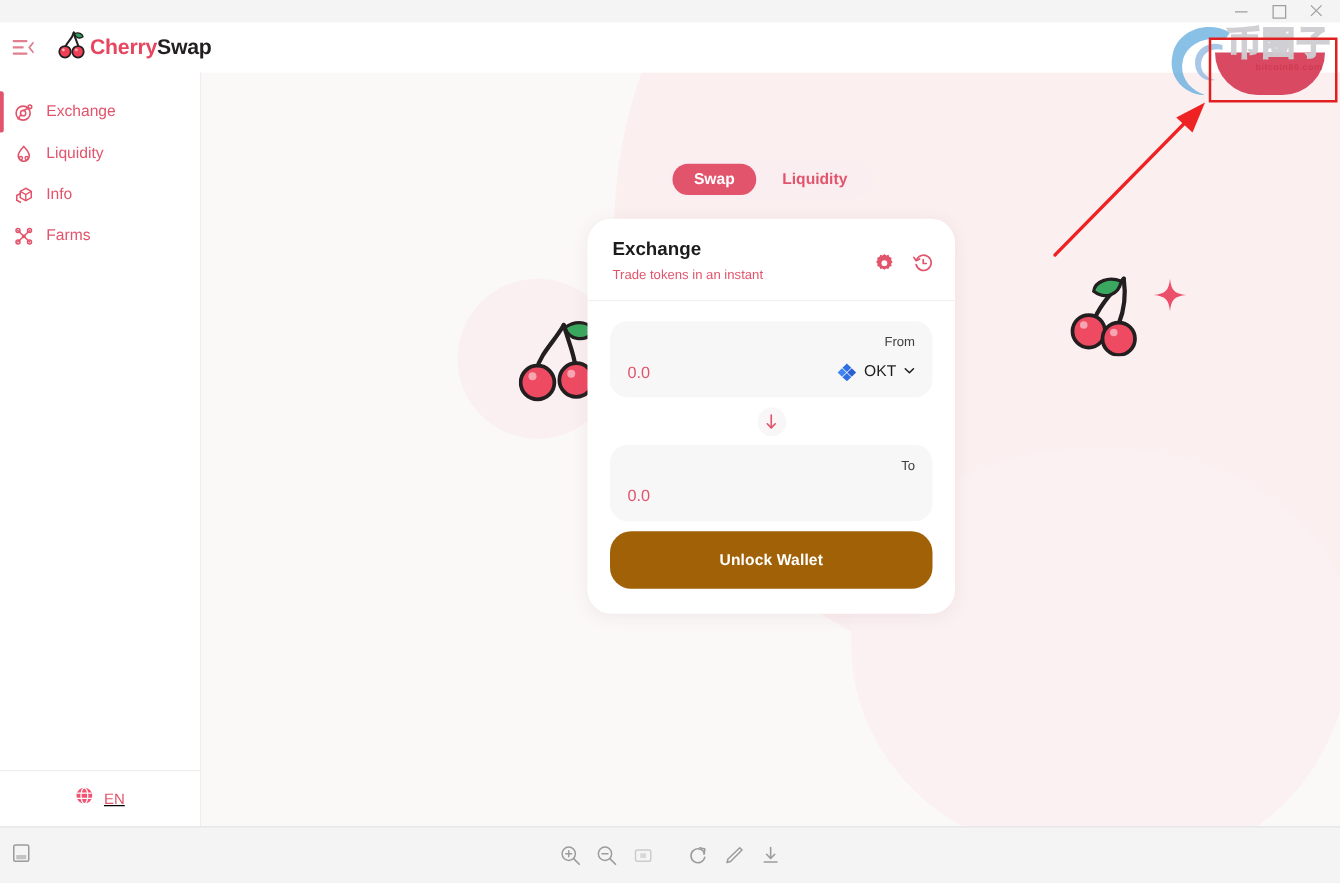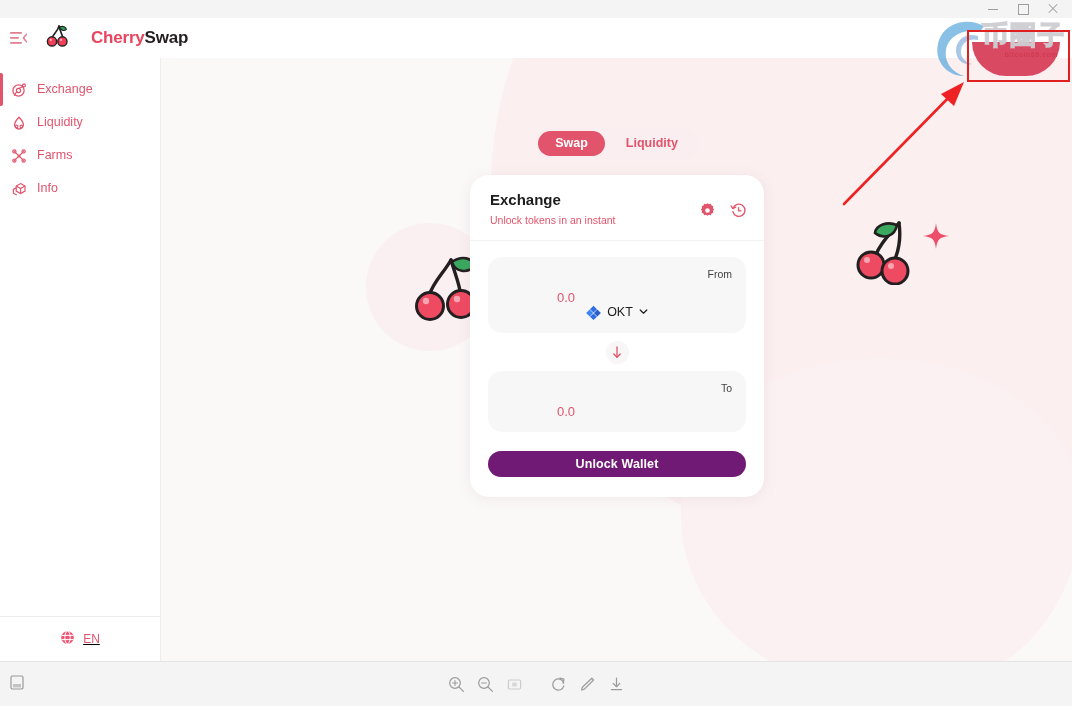--- a/index.html
+++ b/index.html
@@ -62,21 +62,21 @@
     z-index: 6;
   }
   #menu-toggle {
     width: 36px; height: 40px;
     display: flex; align-items: center; justify-content: center;
     cursor: pointer;
   }
   #menu-toggle svg { display:block; }
 
   #brand {
-    display: flex; align-items: center; gap: 21px;
+    display: flex; align-items: center; gap: 2px;
     margin-left: 10px;
     cursor: pointer;
   }
   #brand-text {
     font-size: 17px; font-weight: bold;
     letter-spacing: -.2px;
   }
   #brand-text .c1 { color: #e8455f; }
   #brand-text .c2 { color: #231f20; }
 
@@ -208,21 +208,21 @@
   #card-body { padding: 16px 18px 20px 18px; }
 
   .field {
     background: #f8f7f7;
     border-radius: 14px;
     padding: 11px 14px 13px 14px;
   }
   .field-label { font-size: 10.5px; color: #413f3f; text-align: right; }
   .field-row {
     margin-top: 10px;
-    display: flex; align-items: center; justify-content: space-between; flex-direction: column;
+    display: flex; align-items: center; justify-content: space-between;
   }
   .field-amount {
     font-size: 13px; color: #e2546c;
     background: none; border: none; outline: none;
     width: 120px; padding: 0;
     font-family: "Liberation Sans", sans-serif;
   }
   .token-sel {
     display: flex; align-items: flex-start; gap: 6px;
     cursor: pointer;
@@ -238,23 +238,23 @@
     padding: 8px 0 7px 0;
   }
   #swap-arrow {
     width: 23px; height: 23px; border-radius: 50%;
     background: #f8f6f6;
     display: flex; align-items: center; justify-content: center;
     cursor: pointer;
   }
 
   #unlock-btn {
-    margin-top: 19px;
-    width: 100%; height: 26px;
-    background: #701a75;
+    margin-top: 8px;
+    width: 100%; height: 46px;
+    background: #a16207;
     color: #ffffff;
     border: none; border-radius: 17px;
     font-size: 12.5px; font-weight: bold;
     font-family: "Liberation Sans", sans-serif;
     cursor: pointer;
     letter-spacing: .1px;
   }
 
   
   #swirl {
@@ -391,45 +391,45 @@
             <circle cx="5.7" cy="11.4" r="1.25" fill="none" stroke="#e2546c" stroke-width="1.1"></circle>
             <circle cx="10.3" cy="11.4" r="1.25" fill="none" stroke="#e2546c" stroke-width="1.1"></circle>
           </svg>
         </span>
         <span class="nav-label">Liquidity</span>
       </div>
 
       <div class="nav-item">
         <span class="nav-icon">
           <svg width="16" height="16" viewBox="0 0 16 16">
+            <path d="M9.6 2.6 L14 5.1 L14 10.1 L9.6 12.6 L5.2 10.1 L5.2 5.1 Z" fill="none" stroke="#e2546c" stroke-width="1.2"></path>
+            <path d="M5.2 5.1 L9.6 7.6 L14 5.1 M9.6 7.6 L9.6 12.6" fill="none" stroke="#e2546c" stroke-width="1.1"></path>
+            <path d="M5.6 6.6 L2.4 8.4 L2.4 12.2 L5.8 14" fill="none" stroke="#e2546c" stroke-width="1.2"></path>
+          </svg>
+        </span>
+        <span class="nav-label">Info</span>
+      </div>
+
+      <div class="nav-item">
+        <span class="nav-icon">
+          <svg width="16" height="16" viewBox="0 0 16 16">
             <g stroke="#e2546c" stroke-width="1.3" fill="none" stroke-linecap="round">
               <path d="M3.2 3.4 L12.8 12.6"></path>
               <path d="M12.8 3.4 L3.2 12.6"></path>
             </g>
             <circle cx="3.4" cy="3.4" r="1.6" fill="none" stroke="#e2546c" stroke-width="1.2"></circle>
             <circle cx="12.6" cy="3.4" r="1.6" fill="none" stroke="#e2546c" stroke-width="1.2"></circle>
             <circle cx="3.4" cy="12.6" r="1.6" fill="none" stroke="#e2546c" stroke-width="1.2"></circle>
             <circle cx="12.6" cy="12.6" r="1.6" fill="none" stroke="#e2546c" stroke-width="1.2"></circle>
             <circle cx="8" cy="8" r="1.5" fill="#e2546c"></circle>
           </svg>
         </span>
         <span class="nav-label">Farms</span>
       </div>
 
-      <div class="nav-item">
-        <span class="nav-icon">
-          <svg width="16" height="16" viewBox="0 0 16 16">
-            <path d="M9.6 2.6 L14 5.1 L14 10.1 L9.6 12.6 L5.2 10.1 L5.2 5.1 Z" fill="none" stroke="#e2546c" stroke-width="1.2"></path>
-            <path d="M5.2 5.1 L9.6 7.6 L14 5.1 M9.6 7.6 L9.6 12.6" fill="none" stroke="#e2546c" stroke-width="1.1"></path>
-            <path d="M5.6 6.6 L2.4 8.4 L2.4 12.2 L5.8 14" fill="none" stroke="#e2546c" stroke-width="1.2"></path>
-          </svg>
-        </span>
-        <span class="nav-label">Info</span>
-      </div>
-
       <div id="lang-row">
         <span>
           <svg width="15" height="15" viewBox="0 0 15 15">
             <circle cx="7.5" cy="7.5" r="6.3" fill="#ef5572"></circle>
             <g stroke="#ffffff" stroke-width="1" fill="none">
               <ellipse cx="7.5" cy="7.5" rx="2.7" ry="6.3"></ellipse>
               <path d="M1.6 5.4 H13.4 M1.6 9.6 H13.4"></path>
             </g>
           </svg>
         </span>
@@ -476,21 +476,21 @@
         <div id="tabs-inner">
           <div class="tab active">Swap</div>
           <div class="tab">Liquidity</div>
         </div>
       </div>
 
       <div id="card">
 
         <div id="card-head">
           <div id="card-title">Exchange</div>
-          <div id="card-sub">Unlock tokens in an instant</div>
+          <div id="card-sub">Trade tokens in an instant</div>
           <div id="card-actions">
             <span class="card-action">
               <svg width="17" height="17" viewBox="0 0 17 17">
                 <path d="M8.5 1.2 l1.5 1.1 1.8-.5 .7 1.8 1.8 .6 -.4 1.8 1.2 1.5 -1.2 1.5 .4 1.8 -1.8 .6 -.7 1.8 -1.8-.5 -1.5 1.1 -1.5-1.1 -1.8 .5 -.7-1.8 -1.8-.6 .4-1.8 -1.2-1.5 1.2-1.5 -.4-1.8 1.8-.6 .7-1.8 1.8 .5 Z" fill="#e2546c"></path>
                 <circle cx="8.5" cy="8.5" r="2.3" fill="#ffffff"></circle>
               </svg>
             </span>
             <span class="card-action">
               <svg width="17" height="17" viewBox="0 0 17 17">
                 <path d="M3.1 6.2 A6.1 6.1 0 1 1 2.9 9.6" fill="none" stroke="#e2546c" stroke-width="1.35" stroke-linecap="round"></path>

